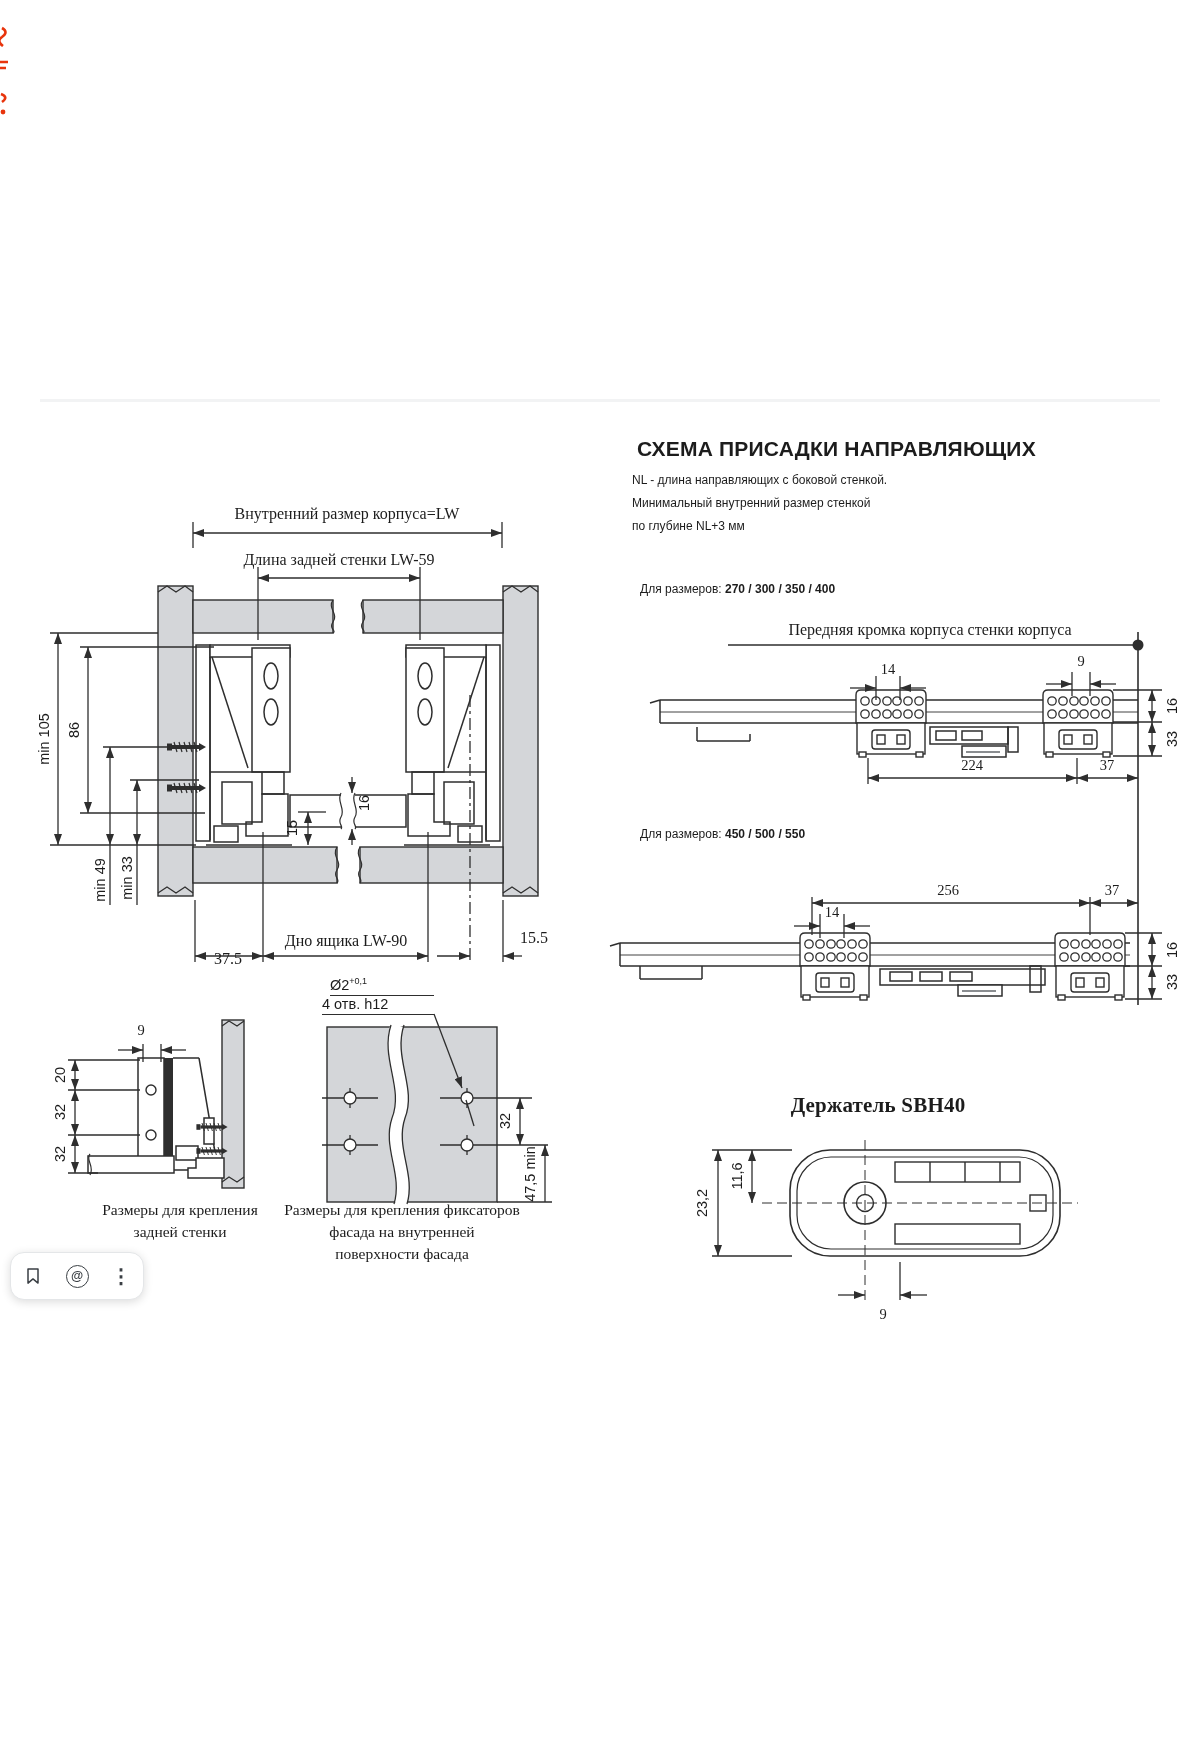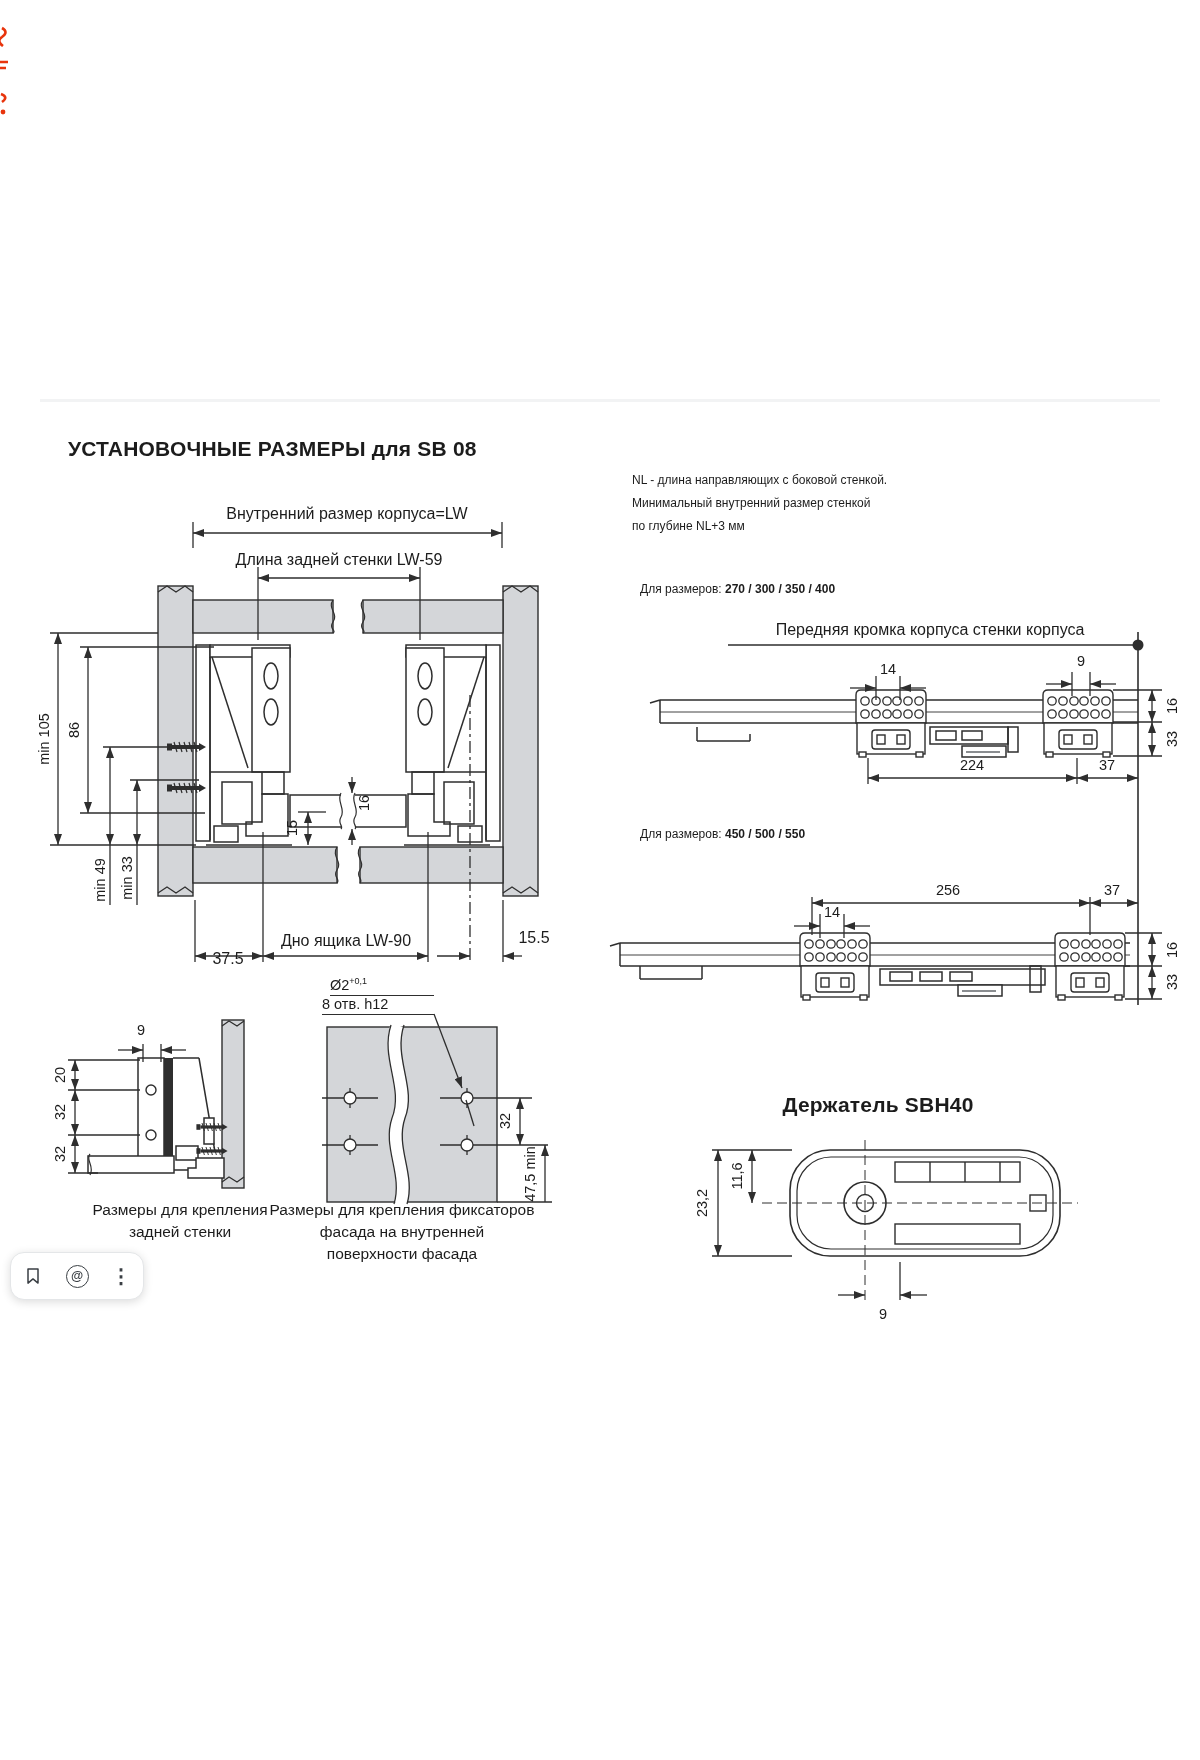--- a/index.html
+++ b/index.html
@@ -1,20 +1,20 @@
 <!DOCTYPE html>
 <html><head>
 <meta charset="utf-8">
 <style>
   html,body{margin:0;padding:0;background:#ffffff;}
   .page{position:relative;width:1200px;height:1760px;background:#ffffff;
         font-family:"Liberation Sans",sans-serif;overflow:hidden;}
   .art{position:absolute;left:0;top:0;z-index:1;}
   .lbl{position:absolute;z-index:2;color:#1c1c1c;white-space:nowrap;font-size:16px;line-height:1.15;}
-  .hc{transform:translate(-50%,-50%);}
+  .hc{transform:translate(-50%,-50%);font-family:Liberation Serif, serif;}
   .hl{transform:translate(0,-50%);}
   .vc{transform:translate(-50%,-50%) rotate(-90deg);}
   .b{font-weight:bold;}
   .t1{font-size:21px;font-weight:bold;letter-spacing:.2px;}
   .desc{font-size:12px;}
   .dim{font-size:14.5px;}
   .cap{font-size:15.5px;}
   .und{border-bottom:1.5px solid #2e2e2e;padding-bottom:1px;}
   sup{font-size:9px;margin-top:44px;}
   .toolbar{position:absolute;left:10px;top:1252px;width:132px;height:46px;z-index:5;
@@ -280,21 +280,20 @@
       <path d="M718 1150 V1256" marker-start="url(#ar)" marker-end="url(#ar)"></path>
       <path d="M712 1150 H792 M712 1256 H792"></path>
       <path d="M752 1150 V1203" marker-start="url(#ar)" marker-end="url(#ar)"></path>
       <path d="M900 1262 V1300"></path>
       <path d="M838 1295 H865" marker-end="url(#ar)"></path>
       <path d="M900 1295 H927" marker-start="url(#ar)"></path>
     </g>
   </g>
 </svg>
 
-<div class="lbl t1 hl" style="left:68px;top:449px">УСТАНОВОЧНЫЕ РАЗМЕРЫ для SB 08</div>
 <div class="lbl hc" style="left:347px;top:514px">Внутренний размер корпуса=LW</div>
 <div class="lbl hc" style="left:339px;top:560px">Длина задней стенки  LW-59</div>
 <div class="lbl dim vc" style="left:44px;top:739px">min 105</div>
 <div class="lbl dim vc" style="left:74px;top:730px">86</div>
 <div class="lbl dim vc" style="left:100px;top:880px">min 49</div>
 <div class="lbl dim vc" style="left:127px;top:878px">min 33</div>
 <div class="lbl dim vc" style="left:292px;top:828px">15</div>
 <div class="lbl dim vc" style="left:364px;top:803px">16</div>
 <div class="lbl hc" style="left:228px;top:959px">37.5</div>
 <div class="lbl hc" style="left:346px;top:941px">Дно ящика  LW-90</div>
@@ -303,27 +302,28 @@
 <div class="lbl dim hc" style="left:141px;top:1030px">9</div>
 <div class="lbl dim vc" style="left:60px;top:1075px">20</div>
 <div class="lbl dim vc" style="left:60px;top:1112px">32</div>
 <div class="lbl dim vc" style="left:60px;top:1154px">32</div>
 <div class="lbl cap hc" style="left:180px;top:1210px">Размеры  для крепления</div>
 <div class="lbl cap hc" style="left:180px;top:1232px">задней стенки</div>
 
 <div class="lbl dim und" style="left:330px;top:976px;width:104px">
   <span>Ø2</span><sup>+0,1</sup>
 </div>
-<div class="lbl dim und" style="left:322px;top:996px;width:112px">8 отв. h12</div>
+<div class="lbl dim und" style="left:322px;top:996px;width:112px">4 отв. h12</div>
 <div class="lbl dim vc" style="left:505px;top:1121px">32</div>
 <div class="lbl dim vc" style="left:530px;top:1174px">47,5 min</div>
 <div class="lbl cap hc" style="left:402px;top:1210px">Размеры для крепления фиксаторов</div>
 <div class="lbl cap hc" style="left:402px;top:1232px">фасада на внутренней</div>
 <div class="lbl cap hc" style="left:402px;top:1254px">поверхности фасада</div>
 
+<div class="lbl t1 hl" style="left:637px;top:449px">СХЕМА ПРИСАДКИ НАПРАВЛЯЮЩИХ</div>
 <div class="lbl desc hl" style="left:632px;top:481px">NL - длина направляющих с боковой стенкой.</div>
 <div class="lbl desc hl" style="left:632px;top:504px">Минимальный внутренний размер стенкой</div>
 <div class="lbl desc hl" style="left:632px;top:527px">по глубине NL+3 мм</div>
 <div class="lbl desc hl" style="left:640px;top:590px">
   <span>Для размеров:</span>
   <span class="b">270 / 300 / 350 / 400</span>
 </div>
 <div class="lbl hc" style="left:930px;top:630px">Передняя кромка корпуса стенки корпуса</div>
 <div class="lbl dim hc" style="left:888px;top:669px">14</div>
 <div class="lbl dim hc" style="left:1081px;top:661px">9</div>

